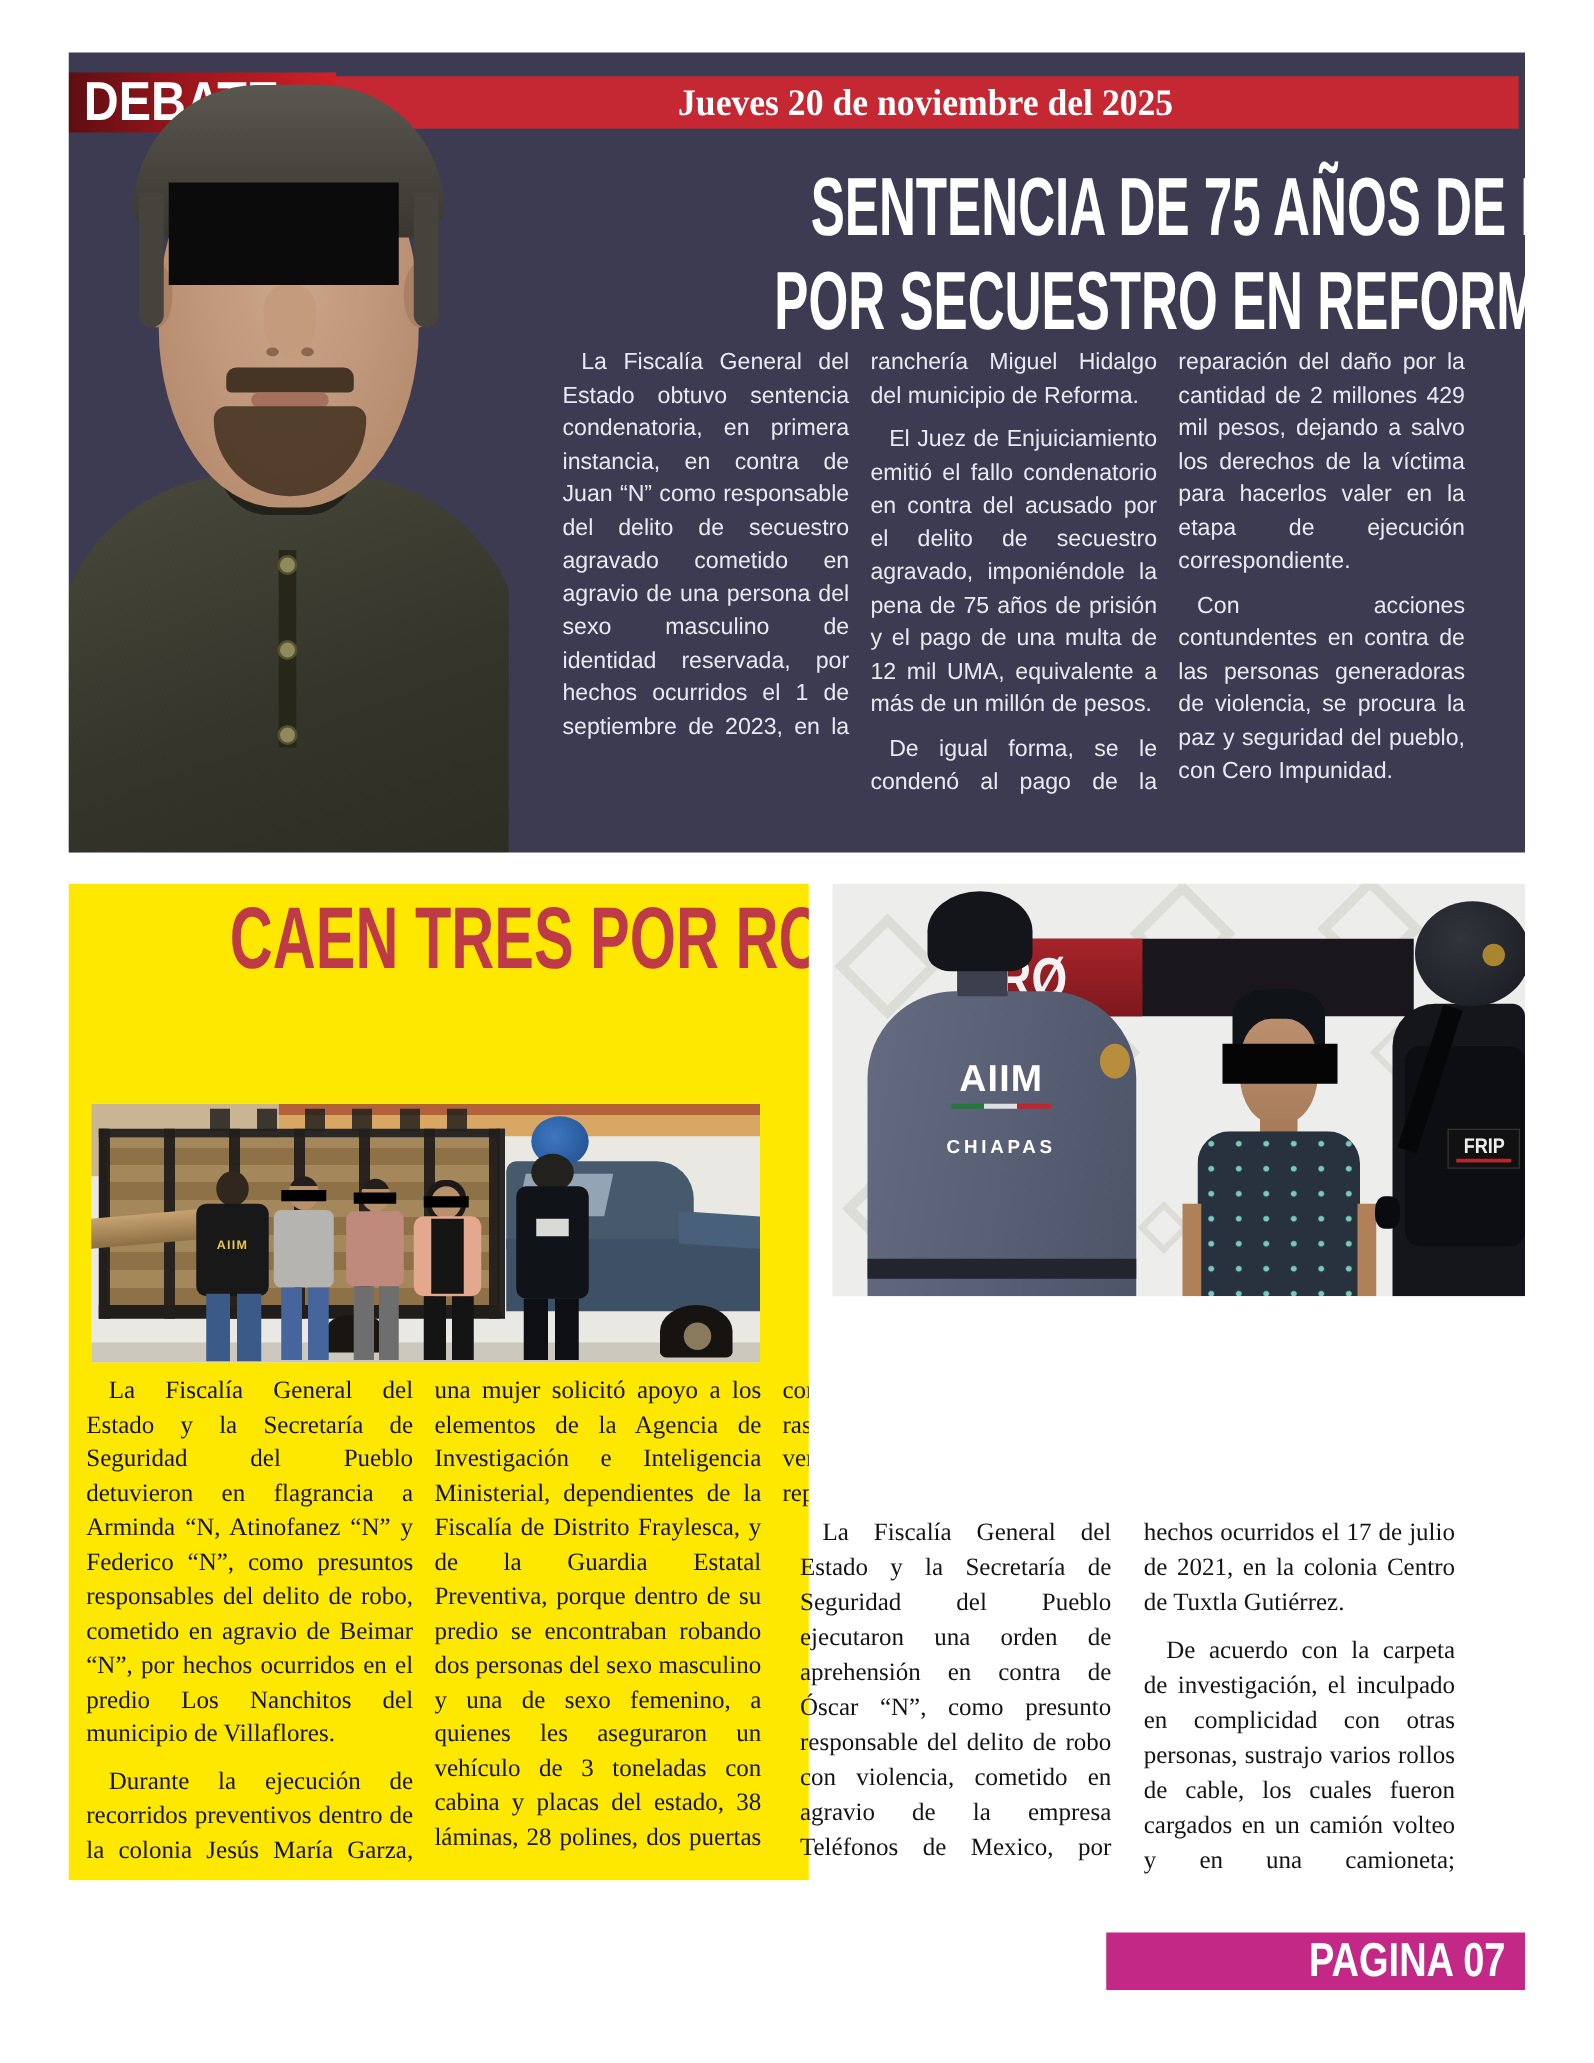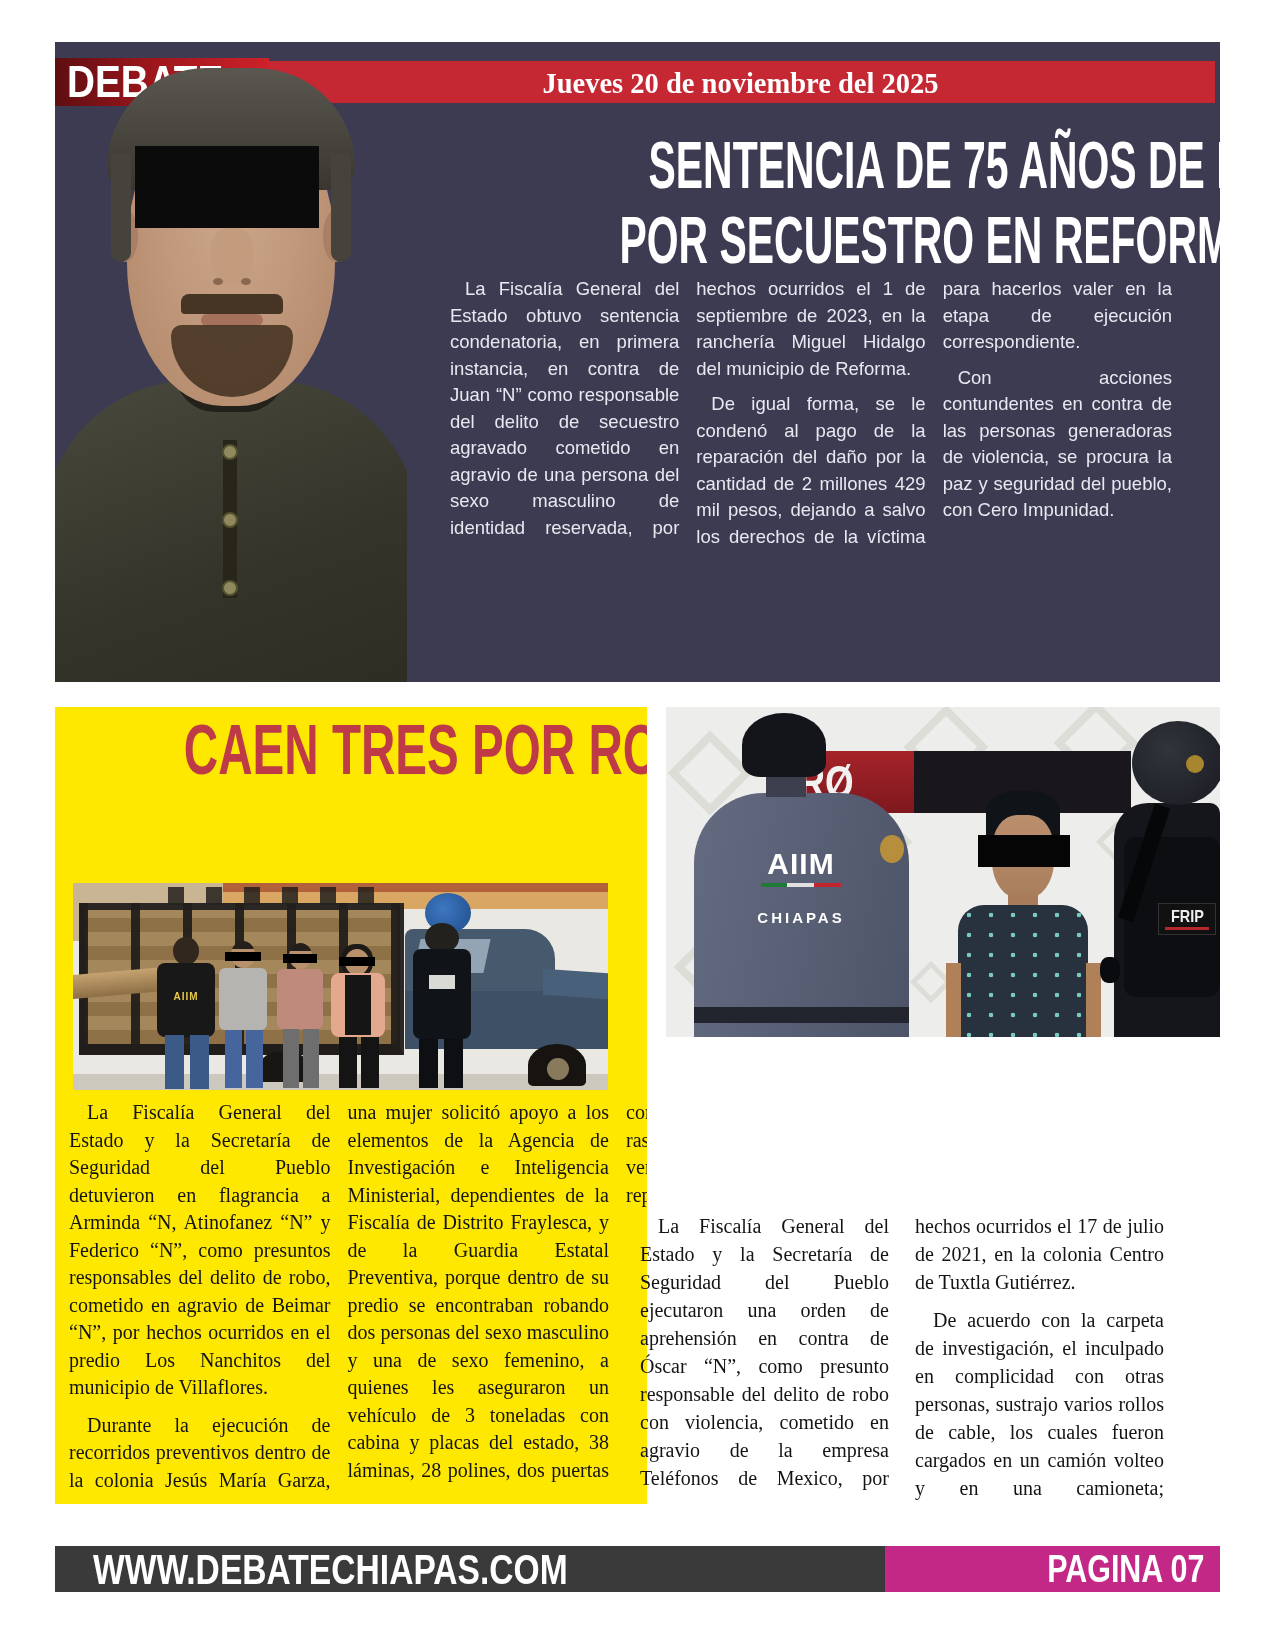--- a/index.html
+++ b/index.html
@@ -153,20 +153,21 @@
       <span class="logo-text">DEBATE</span>
     </div>
 
     <div class="lead-hl">
       <div><span class="cond">SENTENCIA DE 75 AÑOS DE PRISIÓN</span></div>
       <div><span class="cond">POR SECUESTRO EN REFORMA</span></div>
     </div>
 
     <div class="lead-body">
       <p>La Fiscalía General del Estado obtuvo sentencia condenatoria, en primera instancia, en contra de Juan “N” como responsable del delito de secuestro agravado cometido en agravio de una persona del sexo masculino de identidad reservada, por hechos ocurridos el 1 de septiembre de 2023, en la ranchería Miguel Hidalgo del municipio de Reforma.</p>
+      <p>El Juez de Enjuiciamiento emitió el fallo condenatorio en contra del acusado por el delito de secuestro agravado, imponiéndole la pena de 75 años de prisión y el pago de una multa de 12 mil UMA, equivalente a más de un millón de pesos.</p>
       <p>De igual forma, se le condenó al pago de la reparación del daño por la cantidad de 2 millones 429 mil pesos, dejando a salvo los derechos de la víctima para hacerlos valer en la etapa de ejecución correspondiente.</p>
       <p>Con acciones contundentes en contra de las personas generadoras de violencia, se procura la paz y seguridad del pueblo, con Cero Impunidad.</p>
     </div>
 
     <div class="mug">
       <div class="m-wall"></div>
       <div class="m-walledge"></div>
       <div class="m-shirt"></div>
       <div class="m-collar"></div>
       <div class="m-neck"></div>
@@ -293,20 +294,17 @@
   </div>
 
   <div class="t-hl">
   </div>
 
   <div class="t-body">
     <p>La Fiscalía General del Estado y la Secretaría de Seguridad del Pueblo ejecutaron una orden de aprehensión en contra de Óscar “N”, como presunto responsable del delito de robo con violencia, cometido en agravio de la empresa Teléfonos de Mexico, por hechos ocurridos el 17 de julio de 2021, en la colonia Centro de Tuxtla Gutiérrez.</p>
     <p>De acuerdo con la carpeta de investigación, el inculpado en complicidad con otras personas, sustrajo varios rollos de cable, los cuales fueron cargados en un camión volteo y en una camioneta; posteriormente, los sujetos se dieron a la fuga. No obstante, el inculpado fue asegurado tiempo después.</p>
   </div>
 
-  <div class="foot-gray">
-    <span class="cond">WWW.DEBATECHIAPAS.COM</span>
-  </div>
   <div class="foot-pink">
     <span class="cond">PAGINA 07</span>
   </div>
 
 </div>
 
 </body></html>

